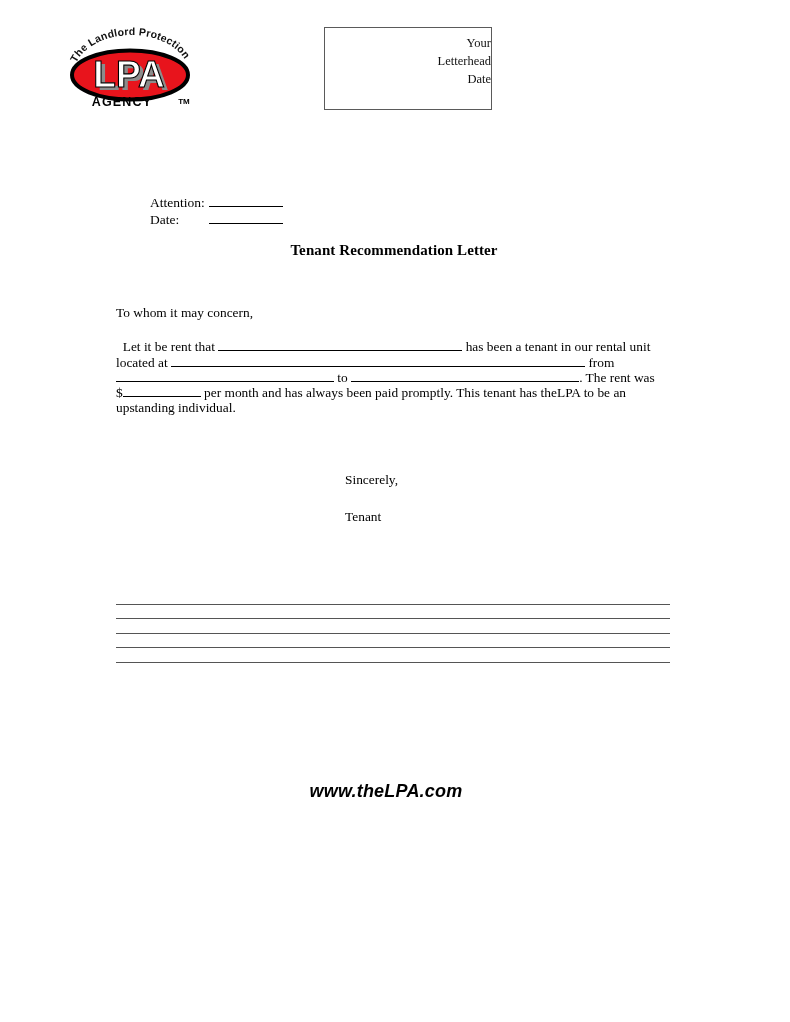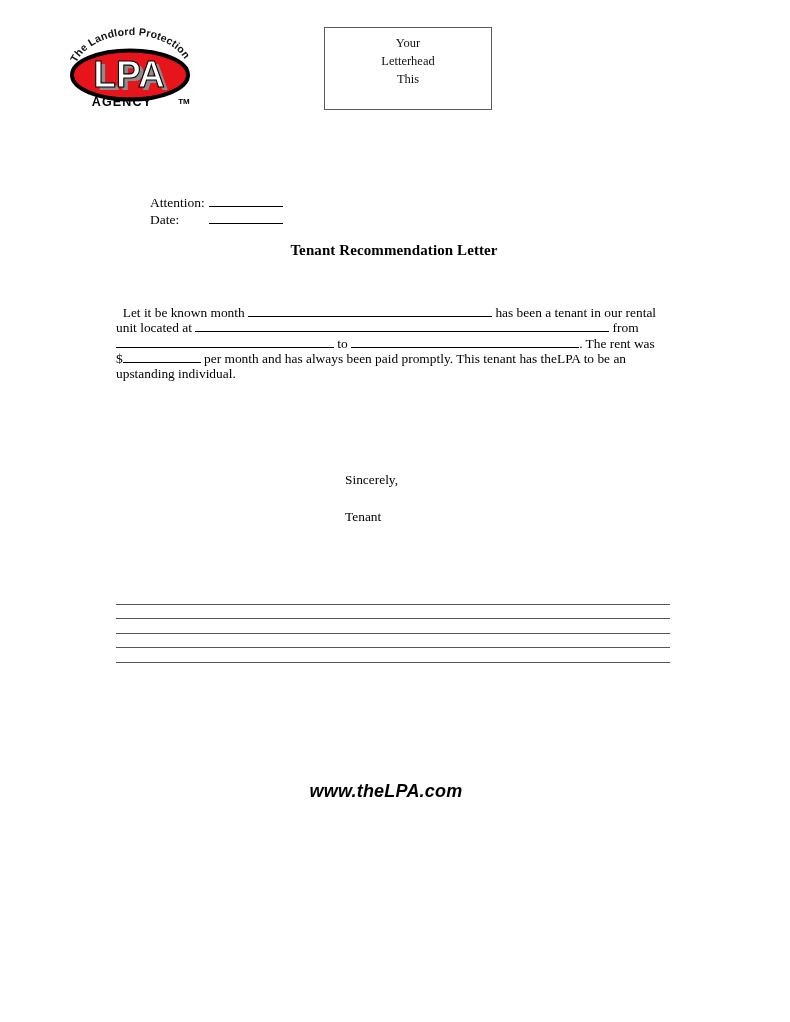--- a/index.html
+++ b/index.html
@@ -35,21 +35,21 @@
     position: absolute;
     left: 324px;
     top: 27px;
     width: 168px;
     height: 83px;
     border: 1px solid #5a5a5a;
     box-sizing: border-box;
   }
   .letterhead-text {
     margin-top: 7px;
-    text-align: center;
+    text-align: right;
     font-size: 12.5px;
     line-height: 1.42;
     color: #111;
   }
   .letterhead-text span { display: block; }
 
   
   .meta {
     position: absolute;
     left: 116px;
@@ -173,40 +173,41 @@
       <text x="60" y="84" font-family="Liberation Sans, DejaVu Sans, sans-serif" font-size="12.5" font-weight="bold" fill="#000000" text-anchor="middle" letter-spacing="1.2">AGENCY</text>
 
       <text x="122" y="82" font-family="Liberation Sans, DejaVu Sans, sans-serif" font-size="8" font-weight="bold" fill="#000000" text-anchor="middle">TM</text>
     </svg>
   </div>
 
   <div class="letterhead-box">
     <div class="letterhead-text">
       <span>Your</span>
       <span>Letterhead</span>
-      <span>This</span>
+      <span>Date</span>
     </div>
   </div>
 
   <div class="meta">
     <div class="meta-row attention-row">
       <span class="meta-label attention">Attention:</span>
       <span class="meta-blank"></span>
     </div>
     <div class="meta-row date-row">
       <span class="meta-label date">Date:</span>
       <span class="meta-blank"></span>
     </div>
   </div>
 
   <div class="doc-title">Tenant Recommendation Letter</div>
 
   <div class="body-block">
+    <p class="salutation">To whom it may concern,</p>
     <p class="para">
-      &nbsp;&nbsp;<span>Let it be known month</span>
+      &nbsp;&nbsp;<span>Let it be rent that</span>
       <span class="blank b-name"></span>
       <span>has been a tenant in our rental unit</span>
       <span>located at</span>
       <span class="blank b-addr"></span>
       <span>from</span>
       <span class="blank b-from"></span>
       <span>to</span>
       <span class="blank b-to"></span><span>.</span>
       <span>The rent was $</span><span class="blank b-rent"></span>
       <span>per month and has always been paid promptly. This tenant has theLPA to be an upstanding individual.</span>

